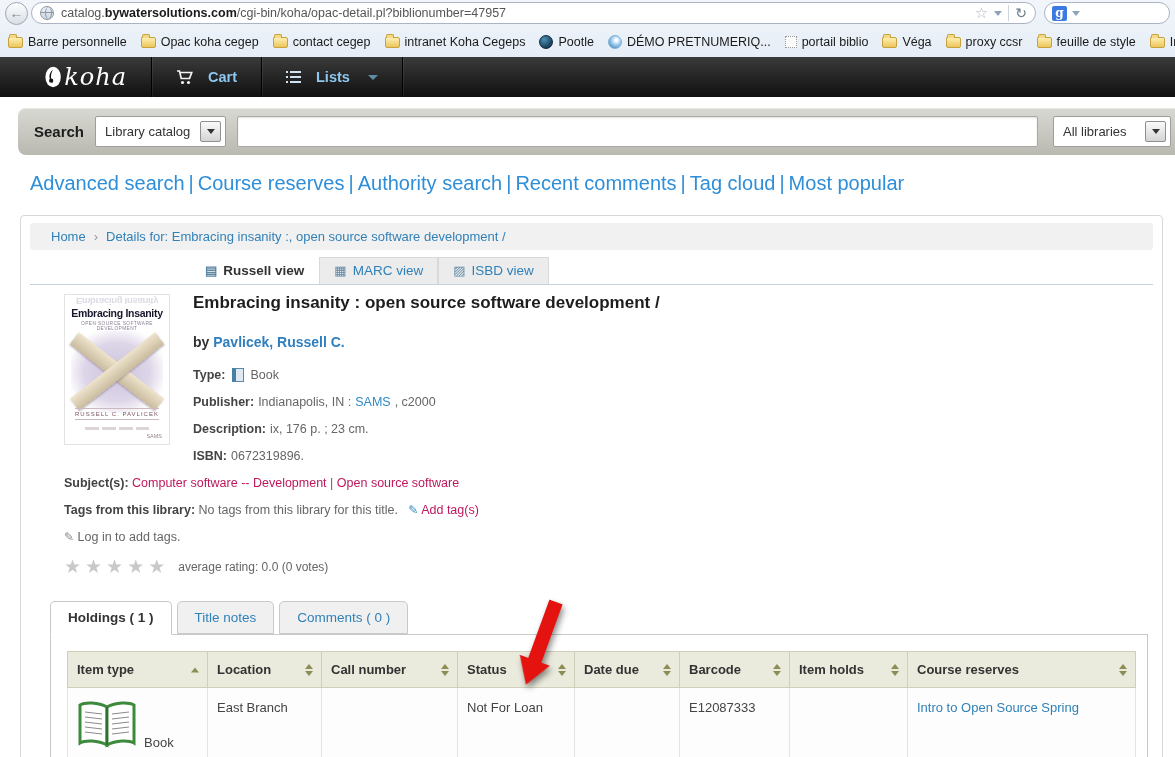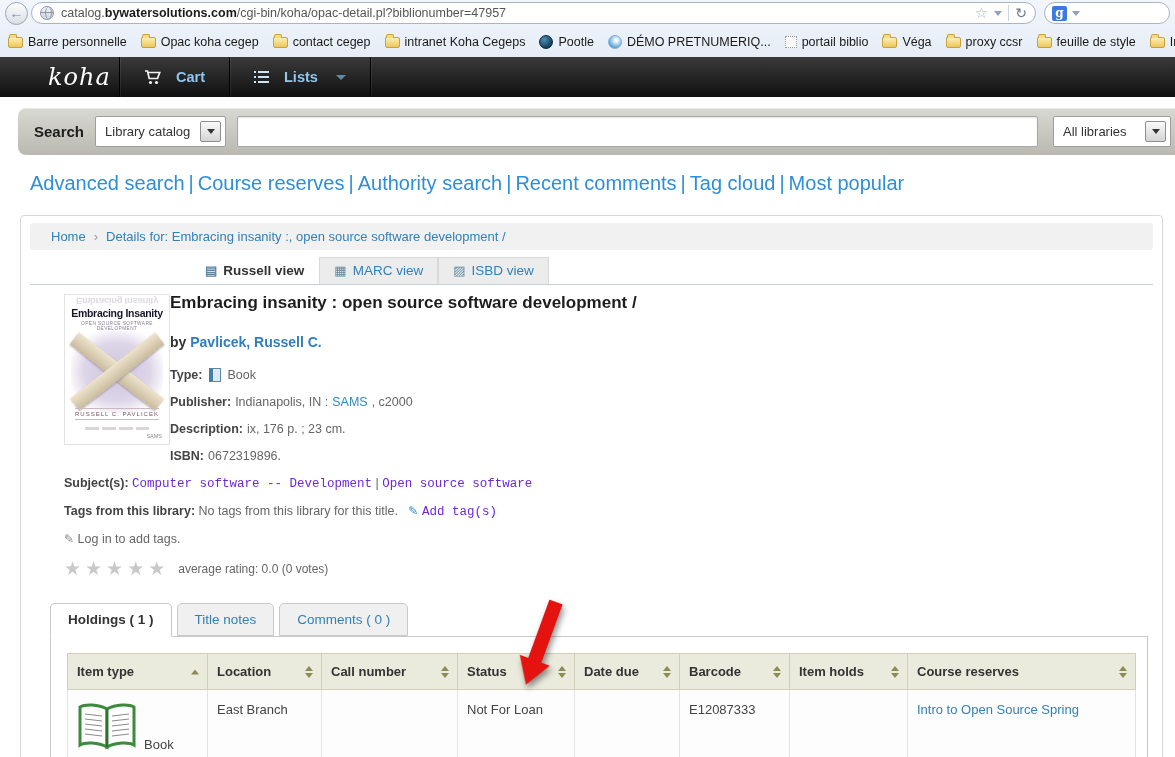--- a/index.html
+++ b/index.html
@@ -52,21 +52,21 @@
   .bm-swirl { width:14px; height:14px; border-radius:50%; flex:none;
     background:radial-gradient(circle at 60% 35%, #ffffff 10%, #a8d2ef 40%, #4f93c9 80%);
     border:1px solid #7fb0d6; }
   .bm-dotted { width:12px; height:12px; border:1px dotted #999; background:#fbfbfb; flex:none; }
 
   
   #kohabar { position:absolute; top:57px; left:0; width:1175px; height:40px;
     background:linear-gradient(#3a3a3a,#101010); display:flex; align-items:stretch; }
   .kb-seg { display:flex; align-items:center; border-right:1px solid #000;
     box-shadow:1px 0 0 rgba(255,255,255,.07); padding:0 24px; }
-  .kb-logo { padding-left:45px; width:120px; }
+  .kb-logo { padding-left:45px; width:152px; }
   .koha-word { color:#fff; font-family:"DejaVu Serif", serif; font-style:italic; font-size:24px;
     letter-spacing:1px; margin-left:3px; }
   .kb-link { color:#8ec7ef; font-weight:bold; font-size:14.5px; display:flex; align-items:center; gap:15px; }
   .lists-caret { width:0; height:0; border-left:5px solid transparent; border-right:5px solid transparent;
     border-top:5px solid #5f8ba6; margin-left:3px; }
 
   
   #searchband { position:absolute; top:108px; left:18px; right:-12px; height:47px; border-radius:8px;
     background:linear-gradient(#d9d9d3,#b9b9b1); box-shadow:inset 0 1px 0 #e8e8e3;
     display:flex; align-items:center; gap:11px; padding:0 16px; }
@@ -118,33 +118,33 @@
     height:15px; background:linear-gradient(#eee4cc,#c9bb9f); box-shadow:0 1px 2px rgba(90,80,110,.4); }
   .cv-art::before { transform:rotate(38deg); }
   .cv-art::after { transform:rotate(-38deg); }
   .cv-author { position:absolute; bottom:24px; left:10px; right:10px; text-align:center; font-size:6px;
     color:#7a5560; letter-spacing:1px; border-top:1px solid #cbb9bd; border-bottom:1px solid #cbb9bd;
     padding:2px 0; text-transform:uppercase; }
   .cv-foreword { position:absolute; bottom:14px; left:20px; right:20px; height:3px;
     background:repeating-linear-gradient(90deg,#b9a9ad 0 14px, transparent 14px 17px); opacity:.5; }
   .cv-pub { position:absolute; bottom:5px; right:7px; font-size:5.5px; color:#96858a; }
 
-  #details { flex:1; padding-top:2px; }
+  #details { margin-left:23px; flex:1; padding-top:2px; }
   #rec-title { font-size:17px; font-weight:bold; color:#1d1d1d; margin-bottom:21px; }
   #byline { font-size:14px; font-weight:bold; color:#333; margin-bottom:18px; }
   #byline a { color:#2f7fbf; text-decoration:none; }
   .field { font-size:12.5px; color:#666; margin-bottom:13px; display:flex; align-items:center; gap:4px; }
   .field .lbl { color:#444; font-weight:bold; }
   .field a { color:#2f8bc5; text-decoration:none; }
   .type-book-icon { display:inline-block; width:12px; height:14px; background:#dfe9f1;
     border:1px solid #5b87a8; border-left:4px solid #4a7fa5; margin:0 2px 0 3px; }
 
   .wide-line { font-size:12.5px; color:#666; padding-left:34px; margin-bottom:13px; }
   .wide-line .lbl { color:#444; font-weight:bold; }
-  .wide-line a { color:#6d28d9; text-decoration:none;font-family:Liberation Mono, monospace; }
+  .wide-line a { color:#be185d; text-decoration:none; }
   .pencil { font-size:12px; }
   .pencil.blue { color:#2f8bc5; }
   .pencil.gray { color:#888; }
   #rating-line { padding-left:34px; margin:2px 0 0; display:flex; align-items:center; gap:4px; }
   .rstar { color:#c9c9c9; font-size:19px; line-height:1; }
   #rating-text { font-size:12px; color:#666; margin-left:9px; }
 
   
   #holdings-tabs { margin:25px 0 0 20px; display:flex; gap:5px; position:relative; z-index:2; }
   .htab { font-size:13.5px; padding:8px 17px; border:1px solid #c9c9c9; border-radius:5px 5px 0 0;

